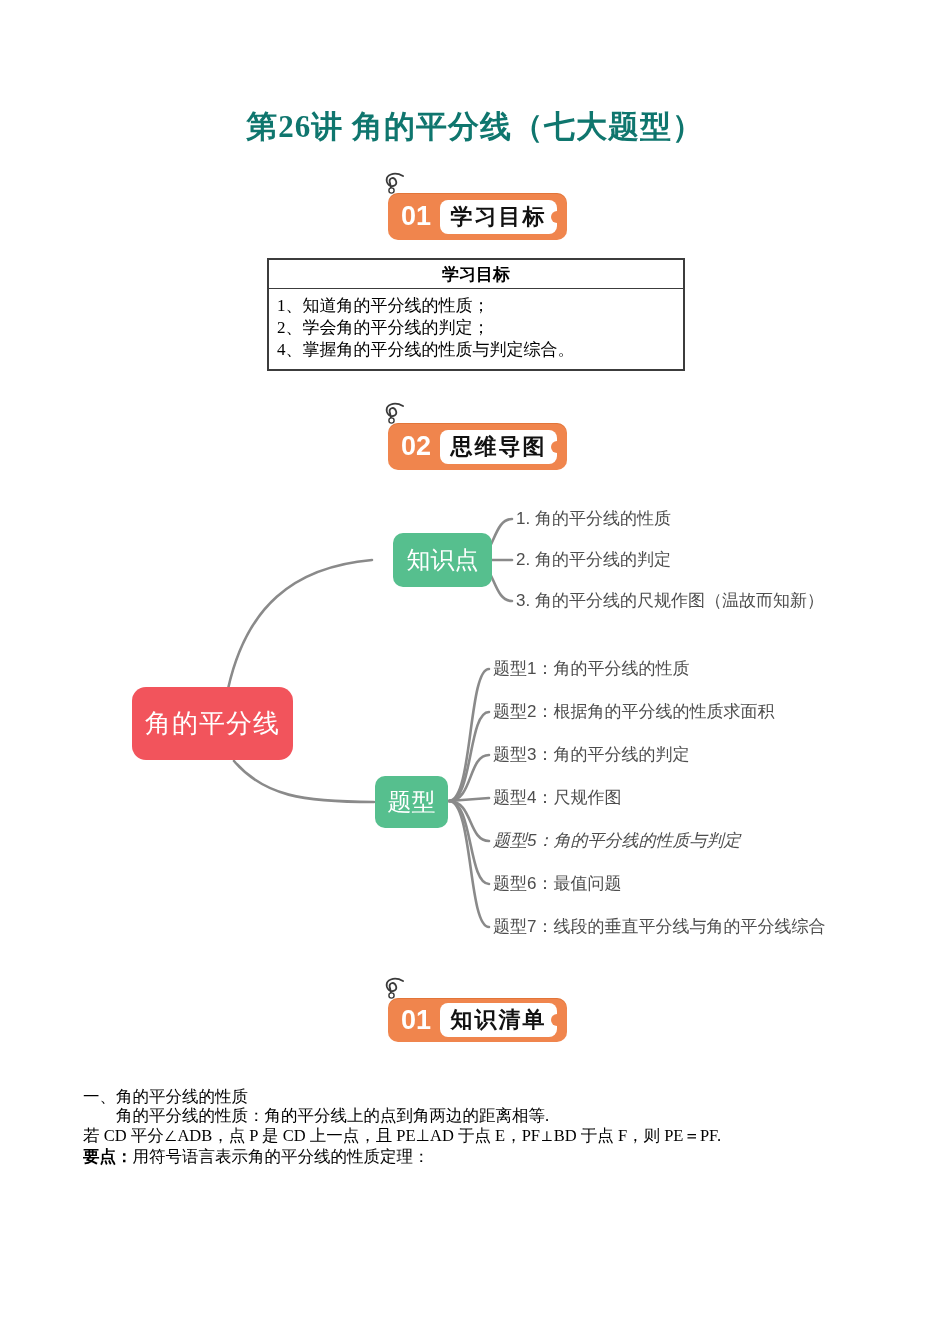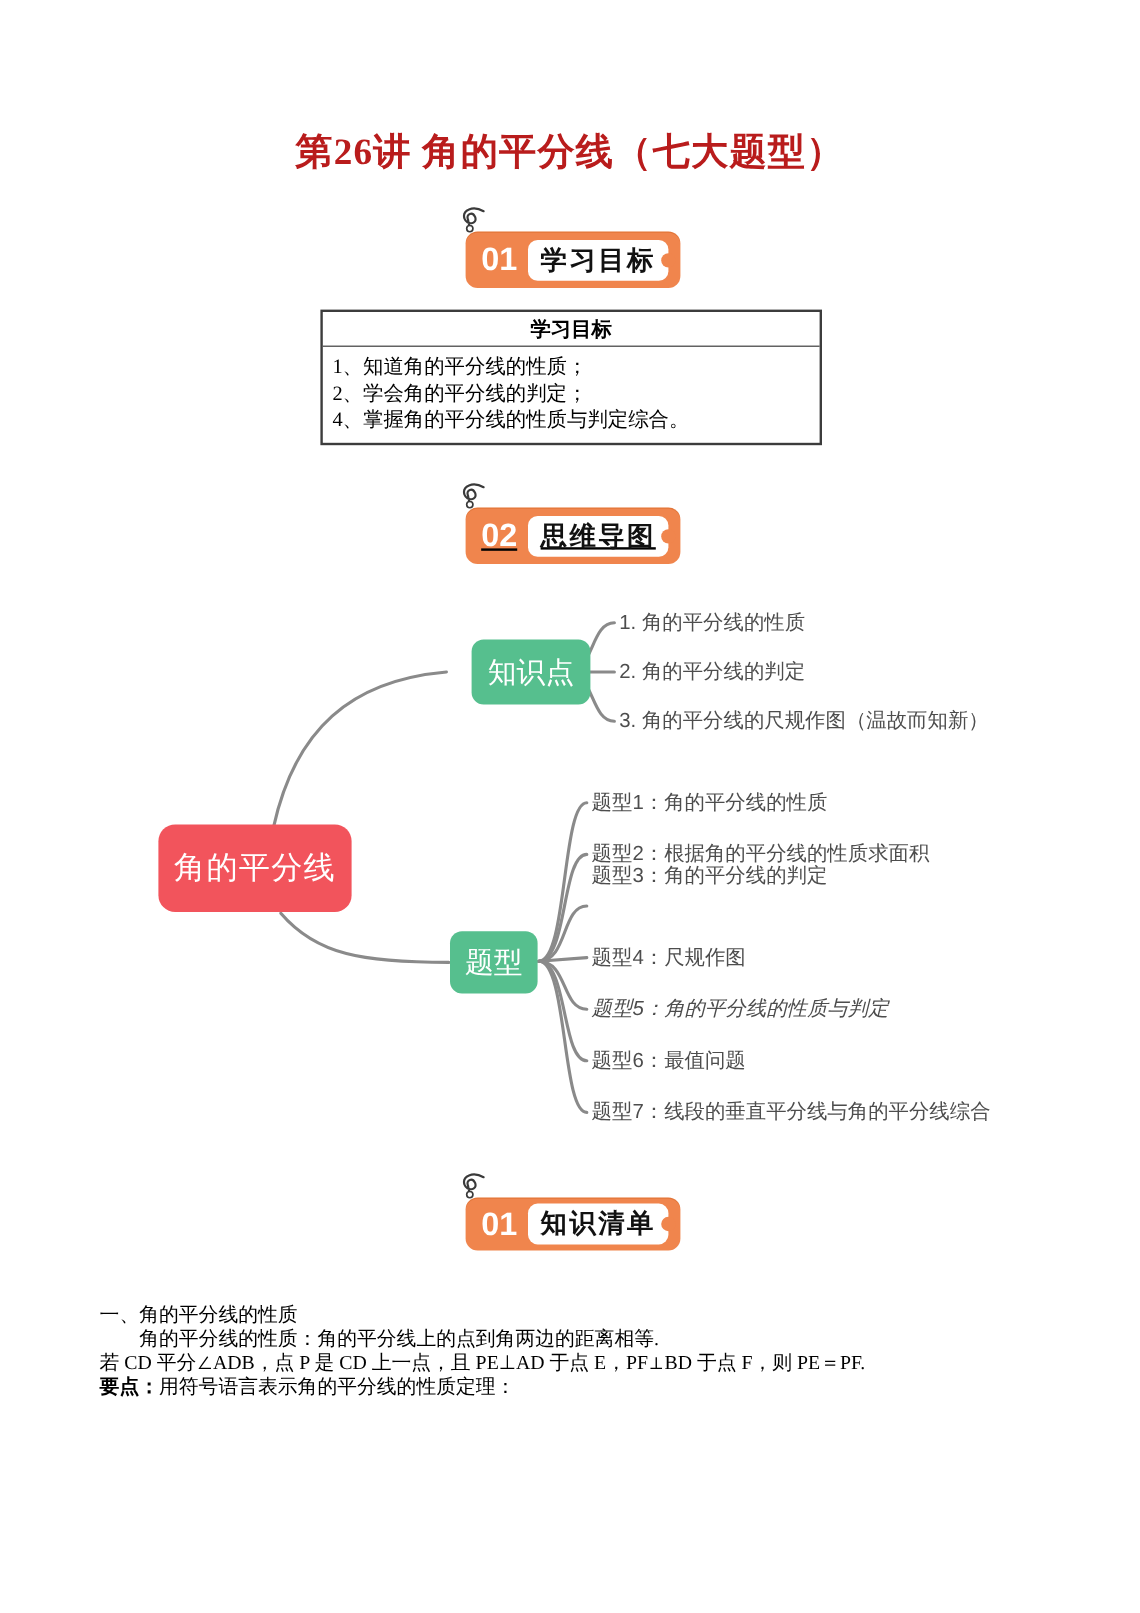--- a/index.html
+++ b/index.html
@@ -7,21 +7,21 @@
   .page {
     position:relative; width:950px; height:1344px; margin:0 auto;
     background:#ffffff; overflow:hidden;
     font-family:"Liberation Serif", serif; color:#000;
   }
 
   
   .doc-title {
     position:absolute; left:0; top:106px; width:100%;
     text-align:center; font-size:31px; font-weight:bold;
-    letter-spacing:1px; color:#b91c1c;
+    letter-spacing:1px; color:#0f766e;
   }
 
   
   .badge {
     position:absolute; width:179px; height:47px;
     background:var(--orange); border-radius:10px;
     display:flex; align-items:center; padding:0 10px 0 9px;
     font-family:"Liberation Sans", sans-serif;
     box-shadow:0 1px 0 rgba(200,90,20,.35) inset;
   }
@@ -108,21 +108,21 @@
 
   <div class="obj-table">
     <div class="obj-table-header">学习目标</div>
     <div class="obj-table-body">
       <div class="obj-row">1、知道角的平分线的性质；</div>
       <div class="obj-row">2、学会角的平分线的判定；</div>
       <div class="obj-row">4、掌握角的平分线的性质与判定综合。</div>
     </div>
   </div>
 
-  <div class="badge" style="left:388px; top:423px;text-decoration:underline;">
+  <div class="badge" style="left:388px; top:423px;">
     <svg class="badge-squiggle" viewBox="0 0 30 30">
       <path d="M23,4 C14,-1 5,3 7,10 C9,16 18,15 16,9 C14,4 8,6 10,11 L11,16" fill="none" stroke="#3a3a3a" stroke-width="1.8" stroke-linecap="round"></path>
       <circle cx="11.5" cy="18.5" r="2.6" fill="#ffffff" stroke="#3a3a3a" stroke-width="1.4"></circle>
     </svg>
     <span class="badge-num">02</span>
     <span class="badge-pill">思维导图</span>
   </div>
 
   <svg class="mindmap-svg" viewBox="0 0 950 1344">
     <g fill="none" stroke="#8A8A8A" stroke-width="2.6" stroke-linecap="round">
@@ -148,21 +148,21 @@
   <div class="mm-node mm-root">角的平分线</div>
   <div class="mm-node mm-branch1">知识点</div>
   <div class="mm-node mm-branch2">题型</div>
 
   <div class="mm-leaf" style="left:516px; top:509px;">1. 角的平分线的性质</div>
   <div class="mm-leaf" style="left:516px; top:550px;">2. 角的平分线的判定</div>
   <div class="mm-leaf" style="left:516px; top:591px;">3. 角的平分线的尺规作图（温故而知新）</div>
 
   <div class="mm-leaf" style="left:493px; top:659px;">题型1：角的平分线的性质</div>
   <div class="mm-leaf" style="left:493px; top:702px;">题型2：根据角的平分线的性质求面积</div>
-  <div class="mm-leaf" style="left:493px; top:720px;">题型3：角的平分线的判定</div>
+  <div class="mm-leaf" style="left:493px; top:745px;">题型3：角的平分线的判定</div>
   <div class="mm-leaf" style="left:493px; top:788px;">题型4：尺规作图</div>
   <div class="mm-leaf" style="left:493px; top:831px;font-style:italic;">题型5：角的平分线的性质与判定</div>
   <div class="mm-leaf" style="left:493px; top:874px;">题型6：最值问题</div>
   <div class="mm-leaf" style="left:493px; top:917px;">题型7：线段的垂直平分线与角的平分线综合</div>
 
   <div class="badge" style="left:388px; top:998px; height:44px;">
     <svg class="badge-squiggle" viewBox="0 0 30 30">
       <path d="M23,4 C14,-1 5,3 7,10 C9,16 18,15 16,9 C14,4 8,6 10,11 L11,16" fill="none" stroke="#3a3a3a" stroke-width="1.8" stroke-linecap="round"></path>
       <circle cx="11.5" cy="18.5" r="2.6" fill="#ffffff" stroke="#3a3a3a" stroke-width="1.4"></circle>
     </svg>

